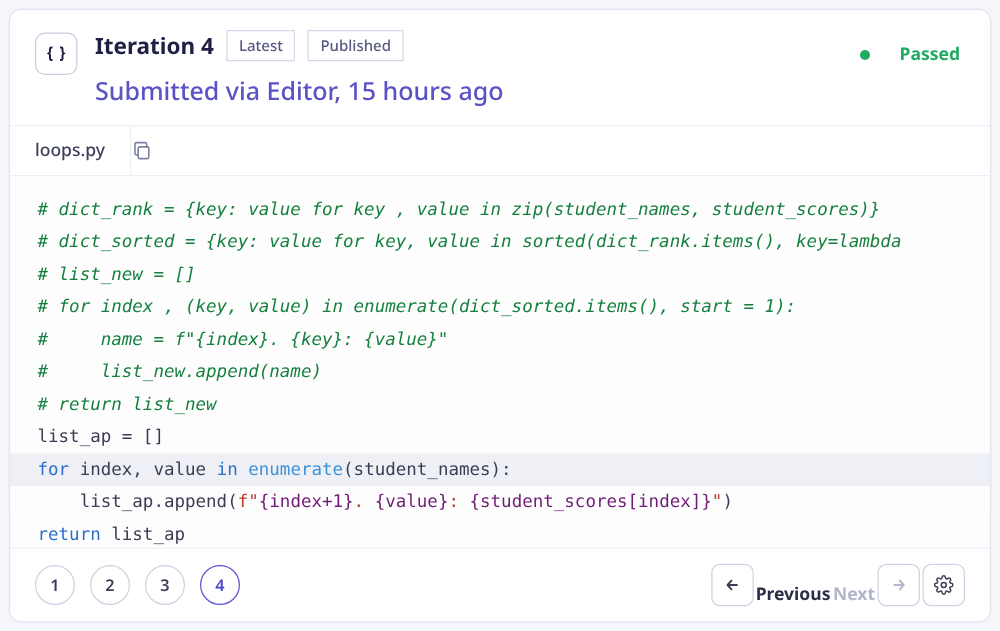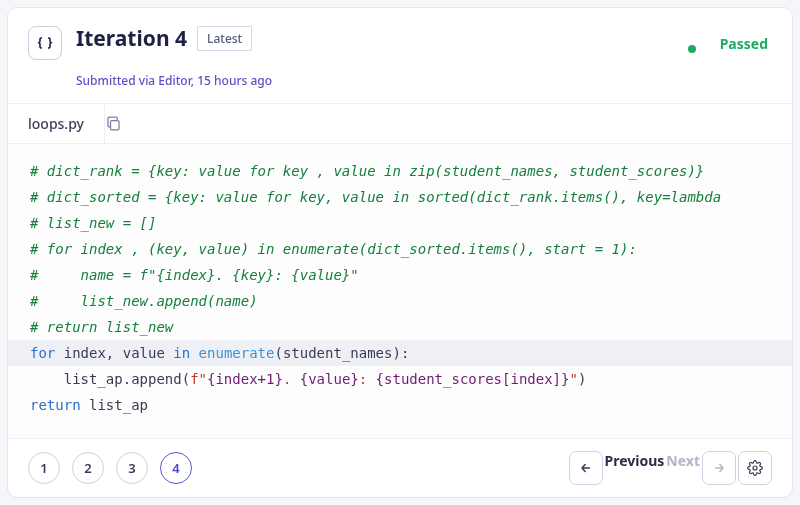--- a/index.html
+++ b/index.html
@@ -2,24 +2,24 @@
 <html><head>
 <meta charset="utf-8">
 <style>
   *{box-sizing:border-box;margin:0;padding:0}
   body{font-family:system-ui,-apple-system,Segoe UI,Roboto,sans-serif;background:#f5f6fa;width:800px;height:505px;overflow:hidden;color:#1f2233}
   .card{background:#fff;border:1px solid #e2e4ef;border-radius:10px;margin:7px;height:491px;display:flex;flex-direction:column;overflow:hidden}
   .hdr{display:flex;align-items:flex-start;padding:16px 20px 14px;gap:14px}
   .icon-box{width:34px;height:34px;border:1.5px solid #c9cde0;border-radius:8px;display:flex;align-items:center;justify-content:center;flex-shrink:0;margin-top:2px}
   .hdr-main{flex:1}
   .hdr-row1{display:flex;align-items:center;gap:10px}
-  .title{font-size:21px;font-weight:700;color:#1f2044}
+  .title{font-size:18px;font-weight:700;color:#1f2044}
   .pill{font-size:12px;font-weight:500;color:#565a82;border:1px solid #d5d8e8;border-radius:1px;padding:3px 9px;background:#fff}
-  .sub{color:#5a52c6;font-weight:500;font-size:12px;margin-top:20px}
-  .status{display:flex;align-items:flex-end;gap:24px;margin-top:10px;margin-right:4px}
+  .sub{color:#5a52c6;font-weight:500;font-size:20px;margin-top:10px}
+  .status{display:flex;align-items:center;gap:24px;margin-top:10px;margin-right:4px}
   .dot{width:8px;height:8px;background:#1fab62;border-radius:50%}
   .status-txt{color:#1fab62;font-weight:700;font-size:14px}
   .tabs{display:flex;align-items:center;justify-content:flex-start;border-top:1px solid #edeef5;border-bottom:1px solid #edeef5;padding:0 18px 0 0}
   .tab{padding:10px 20px;font-size:14px;color:#3b3e59;border-right:1px solid #edeef5;background:#fff;font-weight:500}
   .code-wrap{flex:1;overflow:hidden;position:relative;background:#fdfdfe}
   .code-inner{position:absolute;inset:0;overflow:auto;padding:14px 0 14px 0}
   .code-inner::-webkit-scrollbar{width:10px;height:10px}
   .code-inner::-webkit-scrollbar-track{background:#f1f2f7}
   .code-inner::-webkit-scrollbar-thumb{background:#c7cad9;border-radius:5px}
   .line{font-family:"Consolas","Menlo",monospace;font-size:14px;line-height:26px;white-space:pre;padding:0 22px;color:#3a3d52;font-style:italic}
@@ -27,21 +27,21 @@
   .line.hl{background:#eff0f6}
   .cmt{color:#15803d}
   .kw{color:#2a6fc9}
   .fn{color:#3c93d4}
   .num{color:#701a75}
   .str{color:#c0392b}
   .ftr{border-top:1px solid #edeef5;padding:12px 20px;display:flex;align-items:center;justify-content:space-between}
   .pages{display:flex;gap:12px}
   .pg{width:32px;height:32px;border:1.5px solid #cfd2e2;border-radius:50%;display:flex;align-items:center;justify-content:center;font-size:13px;font-weight:600;color:#3b3e59;background:#fff;cursor:pointer}
   .pg.cur{border-color:#5b56d6;color:#4b46c7}
-  .nav{display:flex;align-items:flex-start;gap:2px}
+  .nav{display:flex;align-items:flex-end;gap:2px}
   .sq{width:34px;height:34px;border:1.5px solid #cfd2e2;border-radius:7px;display:flex;align-items:center;justify-content:center;background:#fff;cursor:pointer;color:#3b3e59}
   .navlbl{font-size:14px;font-weight:700;color:#2c2e48}
   .navlbl.dis{color:#b3b6ca}
   svg{display:block}
   .copy-btn{color:#7a7fa3;cursor:pointer}
 </style>
 </head>
 <body>
 
 <div class="card">
@@ -49,20 +49,21 @@
   <div class="hdr">
     <div class="icon-box">
       <svg width="16" height="16" viewBox="0 0 16 16" fill="none" stroke="#1f2044" stroke-width="1.6">
           <path d="M5 3H4a1 1 0 00-1 1v2a2 2 0 01-1 1.7A2 2 0 013 9.3V12a1 1 0 001 1h1M11 3h1a1 1 0 011 1v2a2 2 0 001 1.7A2 2 0 0013 9.3V12a1 1 0 01-1 1h-1"></path>
         </svg>
     </div>
     <div class="hdr-main">
       <div class="hdr-row1">
         <span class="title">Iteration 4</span>
         <span class="pill">Latest</span>
+        <span class="pill">Published</span>
       </div>
       <div class="sub">Submitted via Editor, 15 hours ago</div>
     </div>
     <div class="status">
       <span class="dot"></span>
       <span class="status-txt">Passed</span>
     </div>
   </div>
 
   <div class="tabs">
@@ -77,20 +78,21 @@
 
   <div class="code-wrap">
     <div class="code-inner" id="code-inner">
         <div class="line"><span class="cmt"># dict_rank = {key: value for key , value in zip(student_names, student_scores)}</span></div>
         <div class="line"><span class="cmt"># dict_sorted = {key: value for key, value in sorted(dict_rank.items(), key=lambda</span></div>
         <div class="line"><span class="cmt"># list_new = []</span></div>
         <div class="line"><span class="cmt"># for index , (key, value) in enumerate(dict_sorted.items(), start = 1):</span></div>
         <div class="line"><span class="cmt">#     name = f"{index}. {key}: {value}"</span></div>
         <div class="line"><span class="cmt">#     list_new.append(name)</span></div>
         <div class="line"><span class="cmt"># return list_new</span></div>
+        <div class="line nc"><span>list_ap = []</span></div>
         <div class="line nc hl"><span class="kw">for</span><span> index, value </span><span class="kw">in</span><span> </span><span class="fn">enumerate</span><span>(student_names):</span></div>
         <div class="line nc"><span>    list_ap.append(</span><span class="str">f"</span><span class="num">{index+1}</span><span class="str">. </span><span class="num">{value}</span><span class="str">: </span><span class="num">{student_scores[index]}</span><span class="str">"</span><span>)</span></div>
         <div class="line nc"><span class="kw">return</span><span> list_ap</span></div>
       </div>
   </div>
 
   <div class="ftr">
     <div class="pages" id="pages">
         <div class="pg">1</div>
         <div class="pg">2</div>

